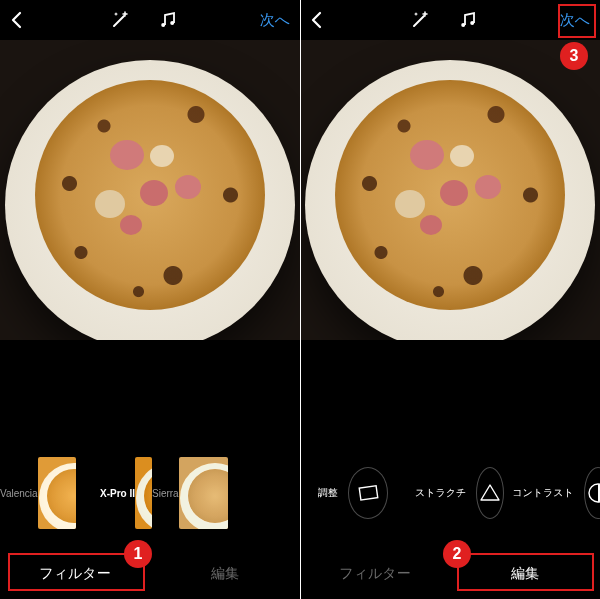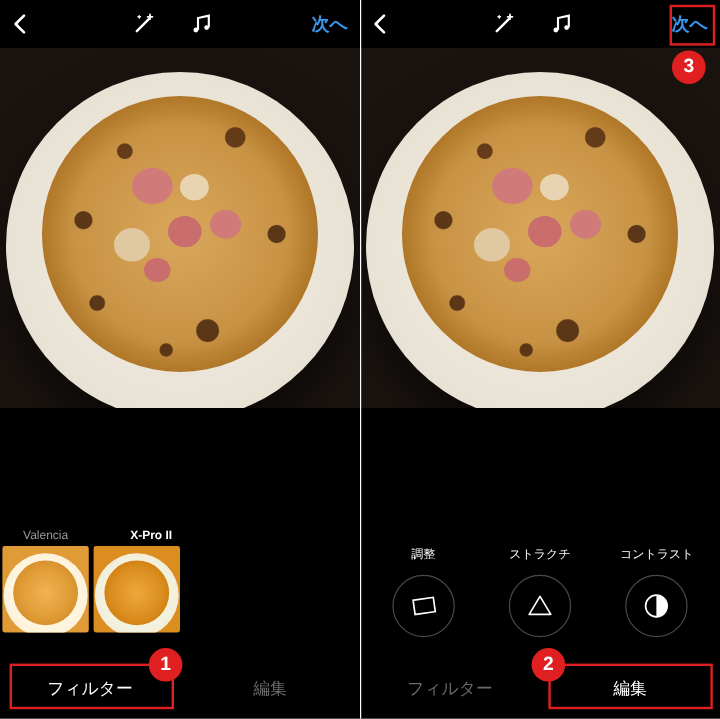--- a/index.html
+++ b/index.html
@@ -45,21 +45,21 @@
   .top-icons {
     flex: 1;
     display: flex;
     gap: 26px;
     justify-content: center;
   }
   .icon { width: 22px; height: 22px; display:flex; align-items:center; justify-content:center; }
   .next-link {
     color: #3897f0;
     font-size: 15px;
-    font-weight: 700;
+    font-weight: 400;
   }
   
   .photo {
     width: 300px;
     height: 300px;
     background: #1a1410;
     position: relative;
     overflow: hidden;
   }
   
@@ -102,21 +102,21 @@
   .filter-strip {
     height: 112px;
     display: flex;
     gap: 0px;
     padding: 0;
     overflow: hidden;
   }
   .filter-item {
     width: 76px;
     display: flex;
-    flex-direction: column;
+    flex-direction: row;
     align-items: center;
     flex-shrink: 0;
     text-align: center;
   }
   .filter-label {
     font-size: 10px;
     color: #9a9a9a;
     height: 18px;
     display: flex;
     align-items: center;
@@ -149,21 +149,21 @@
   .edit-strip {
     height: 112px;
     display: flex;
     justify-content: space-around;
     align-items: center;
     padding: 0 4px;
   }
   .edit-item {
     width: 70px;
     display: flex;
-    flex-direction: column;
+    flex-direction: row;
     align-items: center;
     gap: 10px;
   }
   .edit-label {
     font-size: 10px;
     color: #fff;
     white-space: nowrap;
   }
   .edit-circle {
     width: 52px; height: 52px;
@@ -258,20 +258,27 @@
             <div class="mini-pizza"></div>
           </div>
       </div>
       <div class="filter-item f-xpro sel">
         <div class="filter-label">X-Pro II</div>
         <div class="filter-thumb">
             <div class="mini-plate"></div>
             <div class="mini-pizza"></div>
           </div>
       </div>
+      <div class="filter-item f-sierra">
+        <div class="filter-label">Sierra</div>
+        <div class="filter-thumb">
+            <div class="mini-plate"></div>
+            <div class="mini-pizza"></div>
+          </div>
+      </div>
     </div>
 
     <div class="tabs">
       <div class="tab tab-active">フィルター</div>
       <div class="tab tab-inactive">編集</div>
     </div>
   </div>
 
   <div class="panel">
     <div class="topbar">

